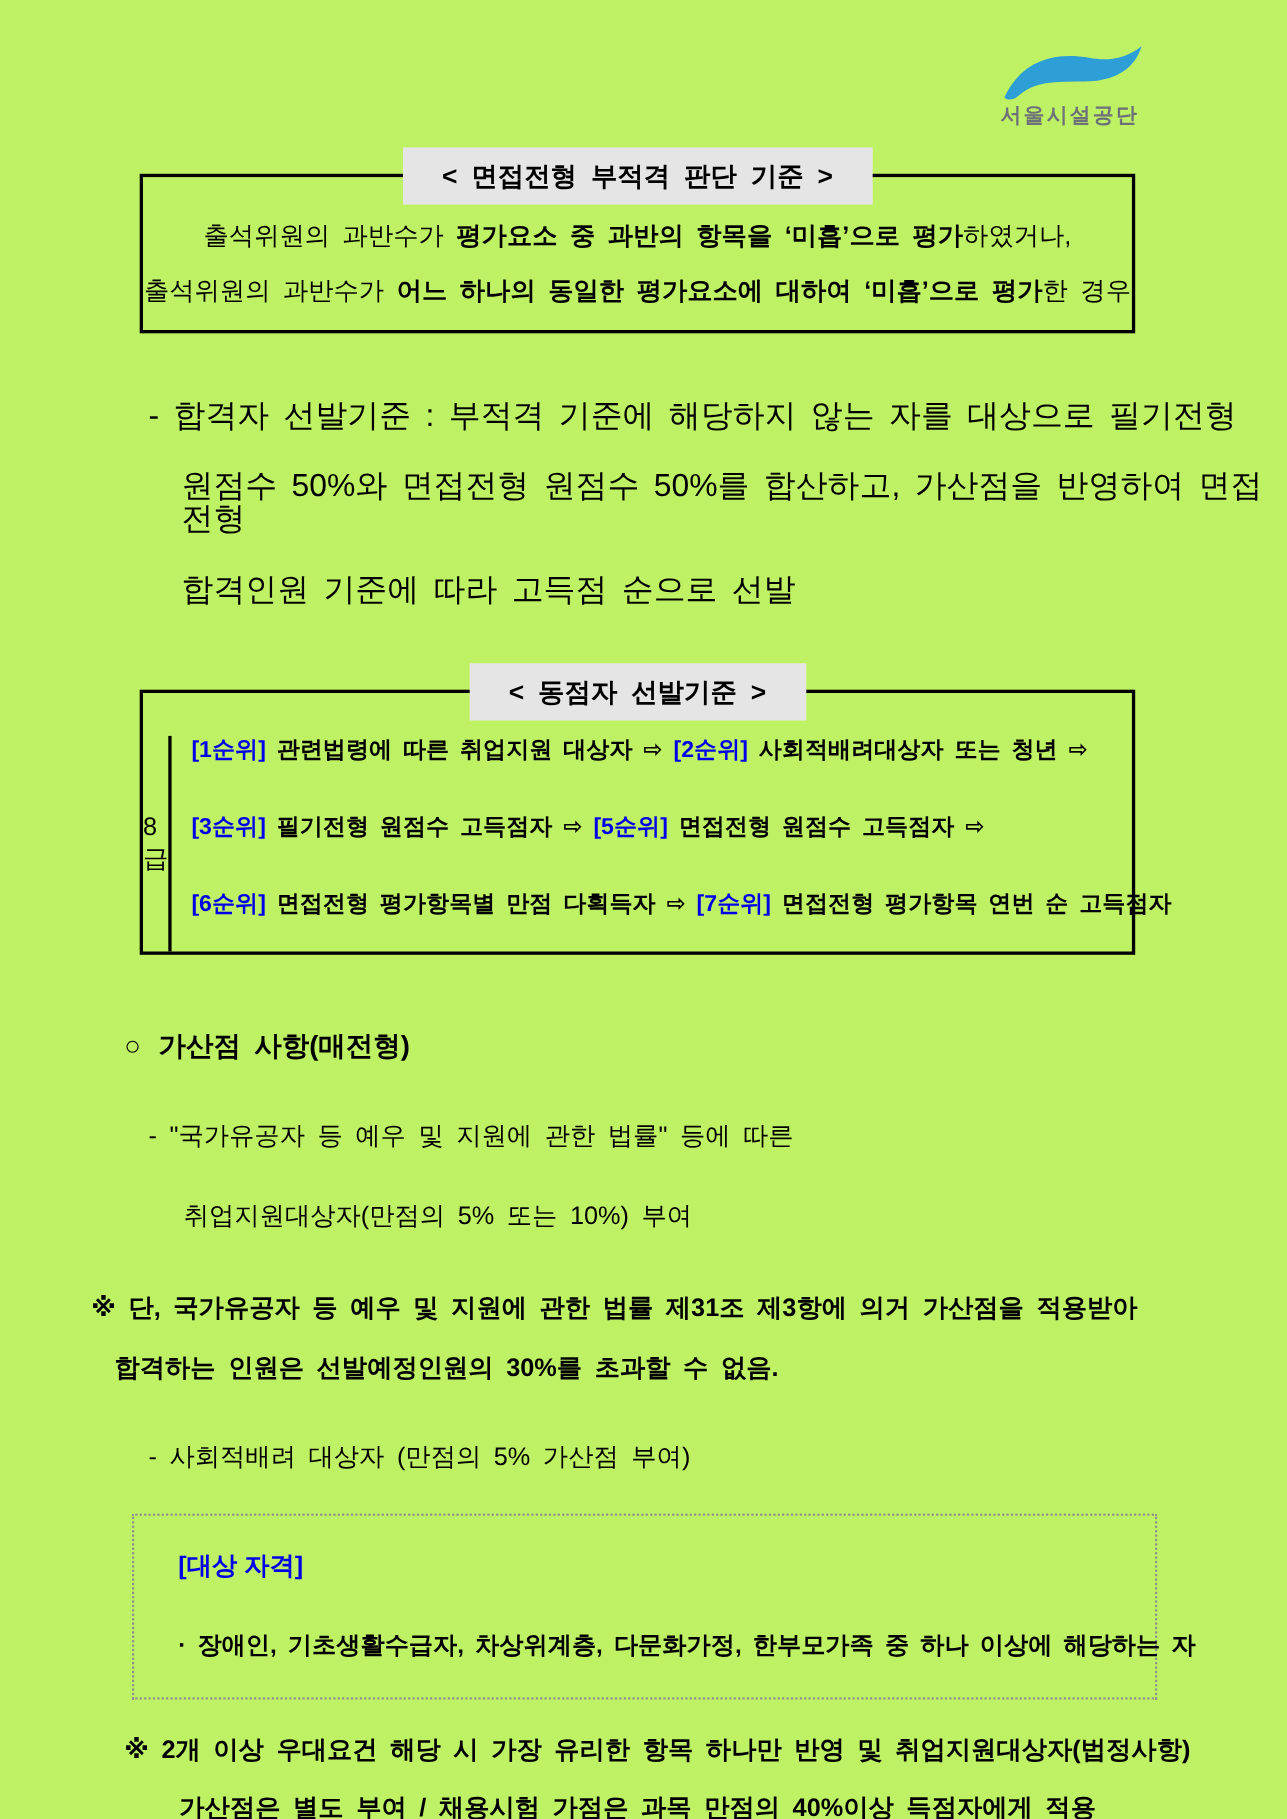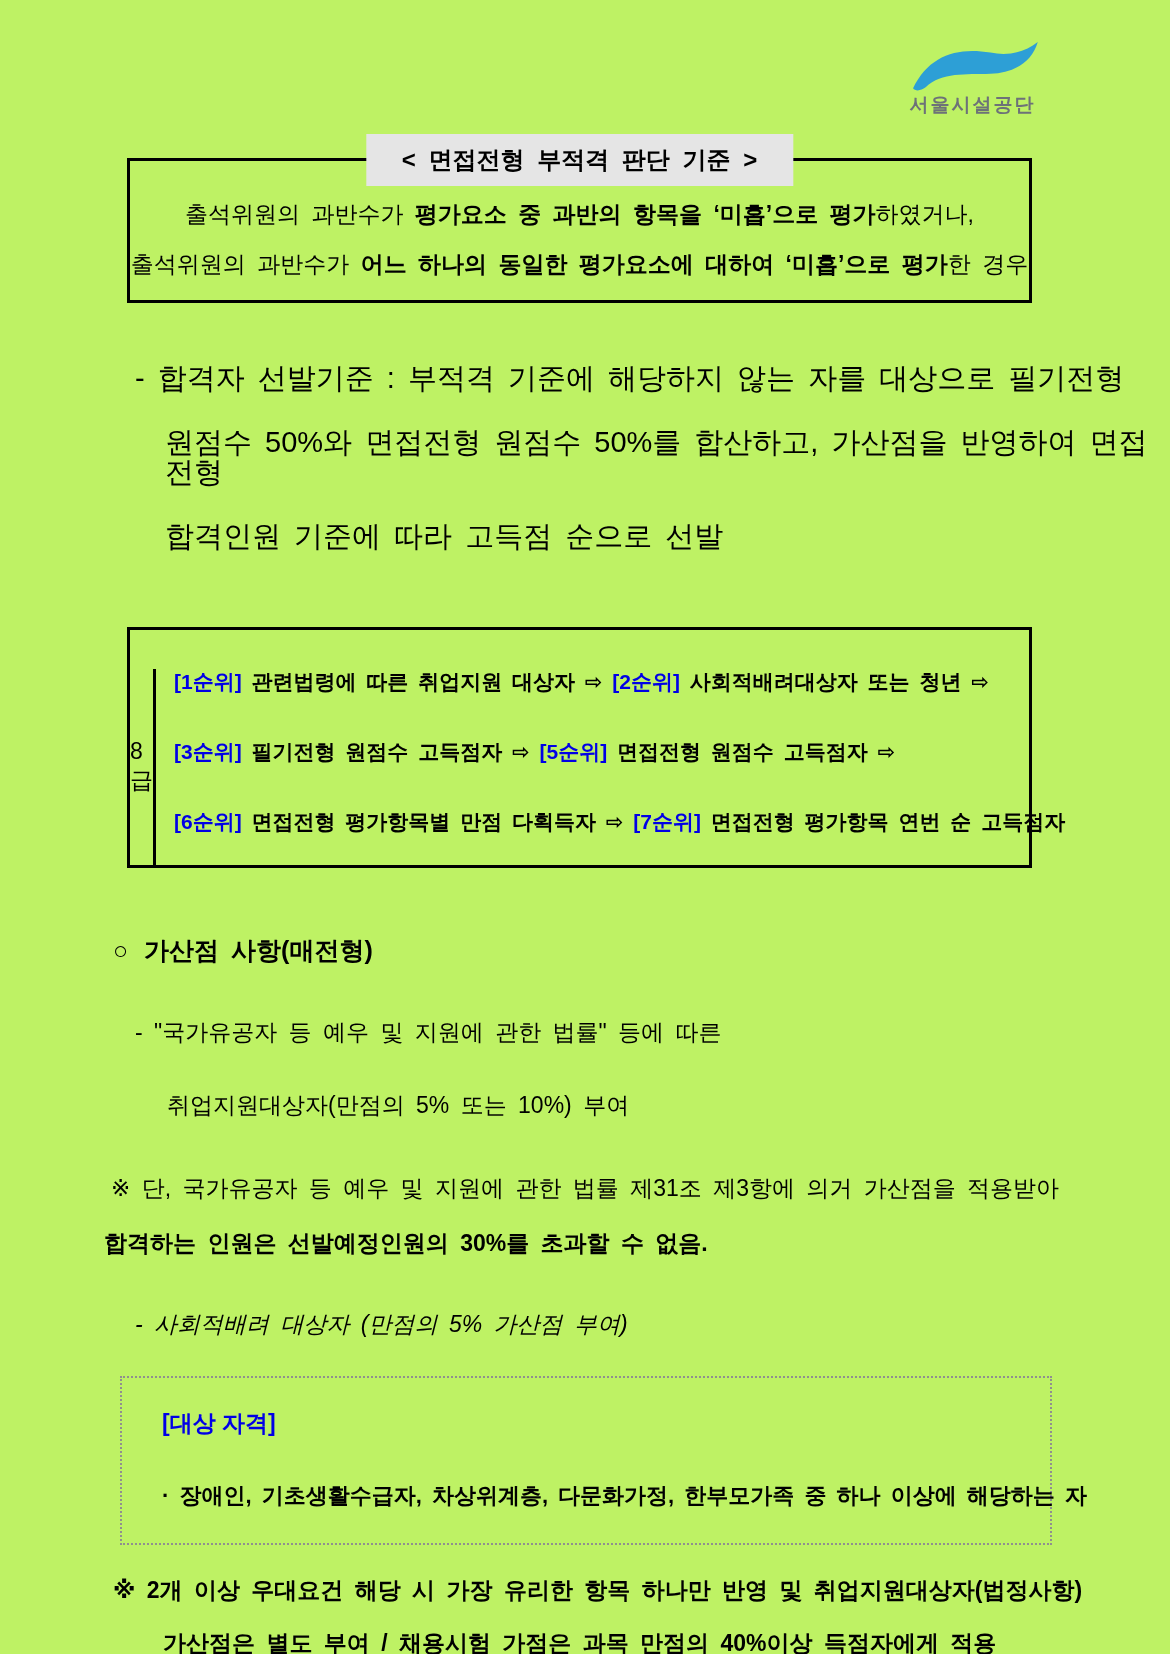--- a/index.html
+++ b/index.html
@@ -55,23 +55,23 @@
   .tie-cell { flex:1; padding:38px 8px 30px 18px; }
   .tie-line { font-size:21px; font-weight:bold; line-height:27px; margin-bottom:43px; word-spacing:4px; white-space:nowrap; }
   .tie-line:last-child { margin-bottom:0; }
   .blue { color:#0000e6; }
 
   
   .bonus-heading { margin-top:66px; margin-left:113px; font-size:25px; font-weight:bold; }
   .bonus-heading .circle { font-weight:normal; margin-right:16px; }
   .item1a { margin-top:50px; margin-left:135px; font-size:23px; }
   .item1b { margin-top:42px; margin-left:167px; font-size:23px; }
-  .note1a { margin-top:52px; margin-left:111px; font-size:23px; font-weight:normal; }
+  .note1a { margin-top:52px; margin-left:83px; font-size:23px; font-weight:bold; }
   .note1b { margin-top:24px; margin-left:104px; font-size:23px; font-weight:bold; }
-  .item2  { margin-top:50px; margin-left:135px; font-size:23px;font-style:italic; }
+  .item2  { margin-top:50px; margin-left:135px; font-size:23px; }
 
   .target-box {
     margin-top:36px; margin-left:120px; width:932px;
     border:2px dotted #8f8f8f;
     padding:30px 18px 32px 40px;
   }
   .target-title { color:#0000e6; font-size:23px; font-weight:bold; }
   .target-body { margin-top:42px; font-size:22px; font-weight:bold; white-space:nowrap; word-spacing:4px; }
 
   .note2a { margin-top:30px; margin-left:113px; font-size:23px; font-weight:bold; }
@@ -97,20 +97,21 @@
     <div class="bline k"><span>출석위원의 과반수가 </span><b>어느 하나의 동일한 평가요소에 대하여 ‘미흡’으로 평가</b><span>한 경우</span></div>
   </div>
 
   <div class="pass">
     <div class="pline k">- 합격자 선발기준 : 부적격 기준에 해당하지 않는 자를 대상으로 필기전형</div>
     <div class="pline k indent">원점수 50%와 면접전형 원점수 50%를 합산하고, 가산점을 반영하여 면접전형</div>
     <div class="pline k indent">합격인원 기준에 따라 고득점 순으로 선발</div>
   </div>
 
   <div class="frame-box box2">
+    <div class="frame-title">&lt; 동점자 선발기준 &gt;</div>
     <div class="grade-cell">8급</div>
     <div class="tie-cell">
       <div class="tie-line"><span class="blue">[1순위]</span><span> 관련법령에 따른 취업지원 대상자 ⇨ </span><span class="blue">[2순위]</span><span> 사회적배려대상자 또는 청년 ⇨</span></div>
       <div class="tie-line"><span class="blue">[3순위]</span><span> 필기전형 원점수 고득점자 ⇨ </span><span class="blue">[5순위]</span><span> 면접전형 원점수 고득점자 ⇨</span></div>
       <div class="tie-line"><span class="blue">[6순위]</span><span> 면접전형 평가항목별 만점 다획득자 ⇨ </span><span class="blue">[7순위]</span><span> 면접전형 평가항목 연번 순 고득점자</span></div>
     </div>
   </div>
 
   <div class="bonus-heading k">
     <span class="circle">○</span><span>가산점 사항(매전형)</span>

